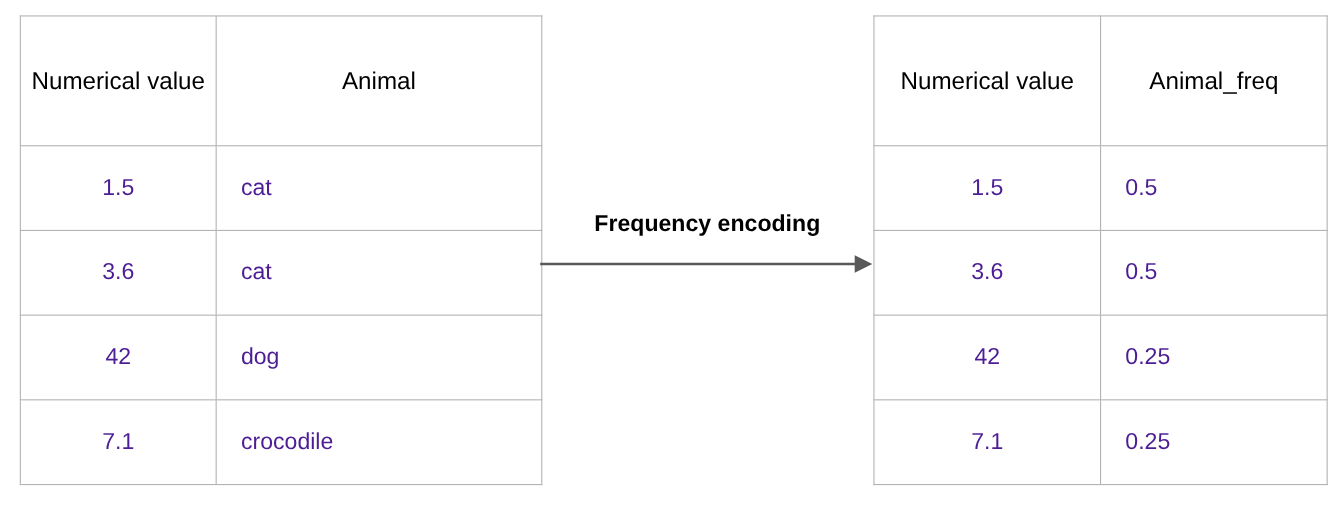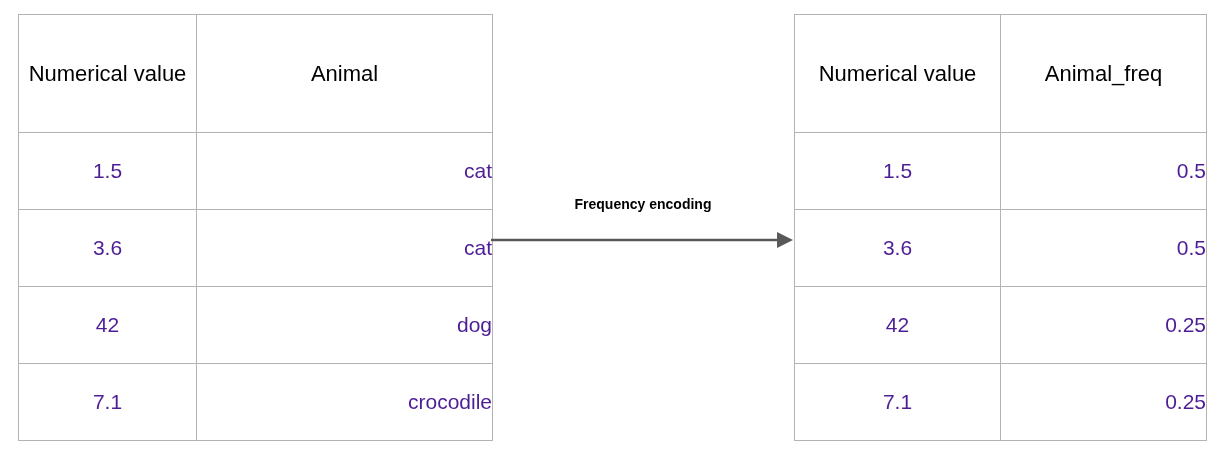--- a/index.html
+++ b/index.html
@@ -52,21 +52,21 @@
     height: 76px;
     font-size: 21px;
     line-height: 26px;
     color: #4c1d95;
   }
 
   .cell-center {
     text-align: center;
   }
   .cell-left {
-    text-align: right;
+    text-align: left;
     padding-left: 22px !important;
   }
 
   
   #table-left {
     left: 18px;
     top: 14px;
     width: 474px;
   }
   #table-left .col-num   { width: 178px; }
@@ -88,21 +88,21 @@
     top: 190px;
     width: 304px;
     height: 70px;
   }
   .arrow-caption {
     position: absolute;
     left: 0;
     top: 0;
     width: 304px;
     text-align: center;
-    font-size: 14px;
+    font-size: 21px;
     font-weight: bold;
     line-height: 28px;
     color: #000000;
     white-space: nowrap;
   }
   .arrow-svg {
     position: absolute;
     left: 0;
     top: 38px;
     width: 304px;

